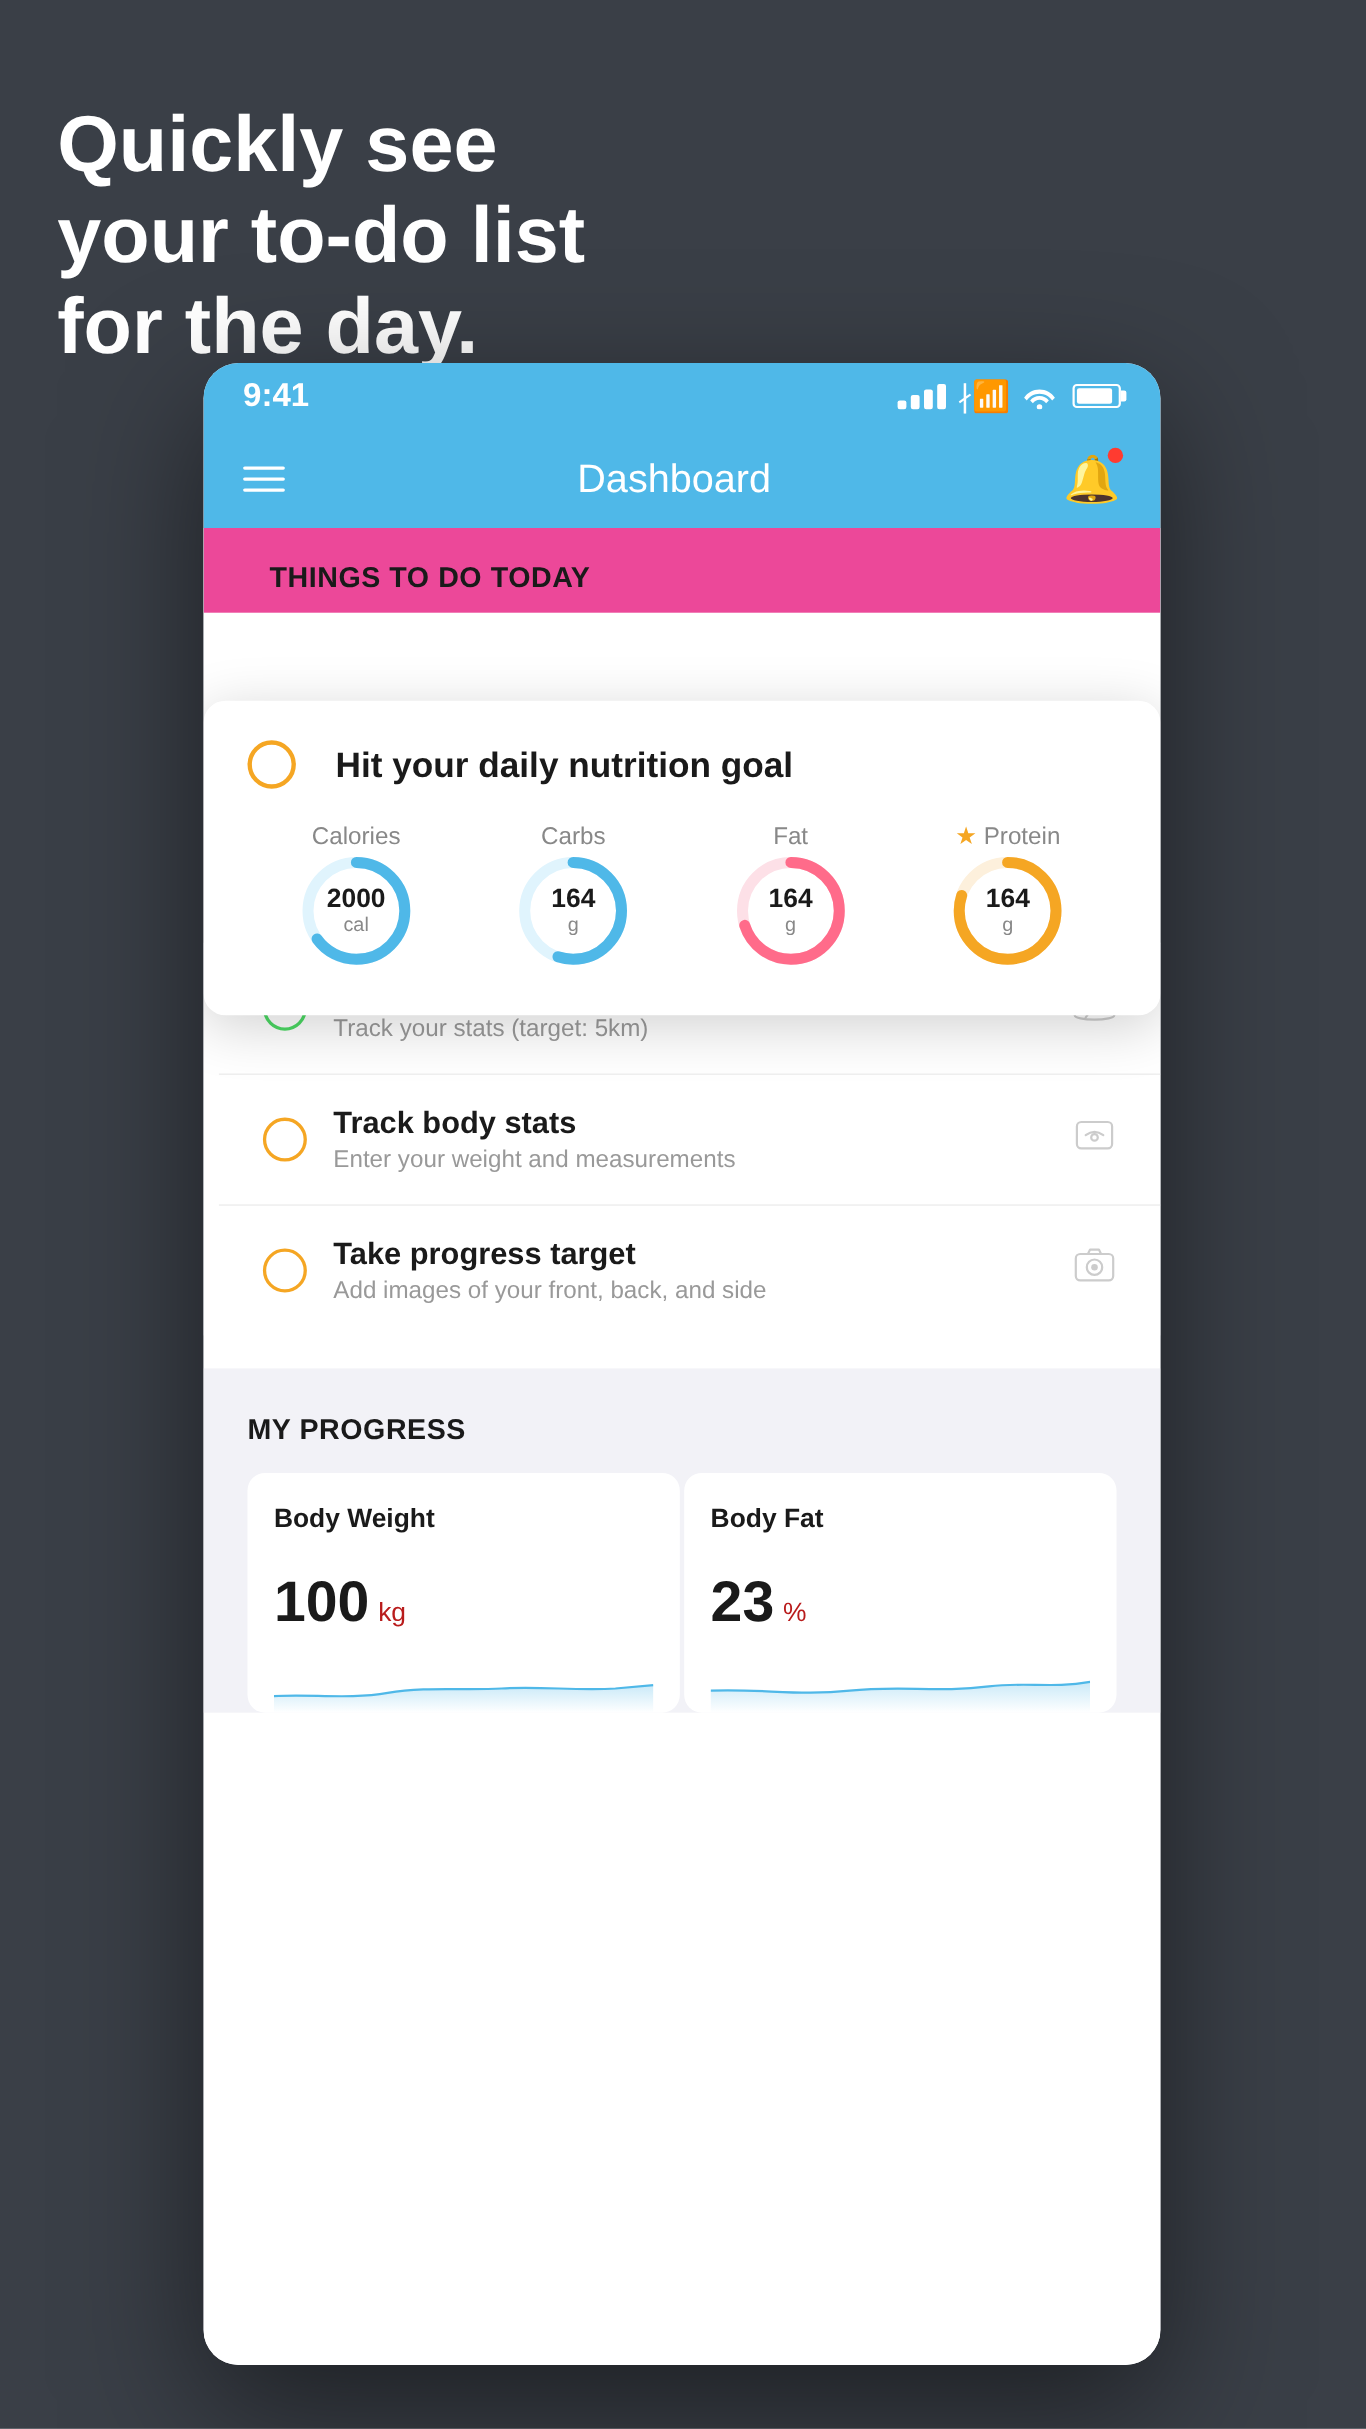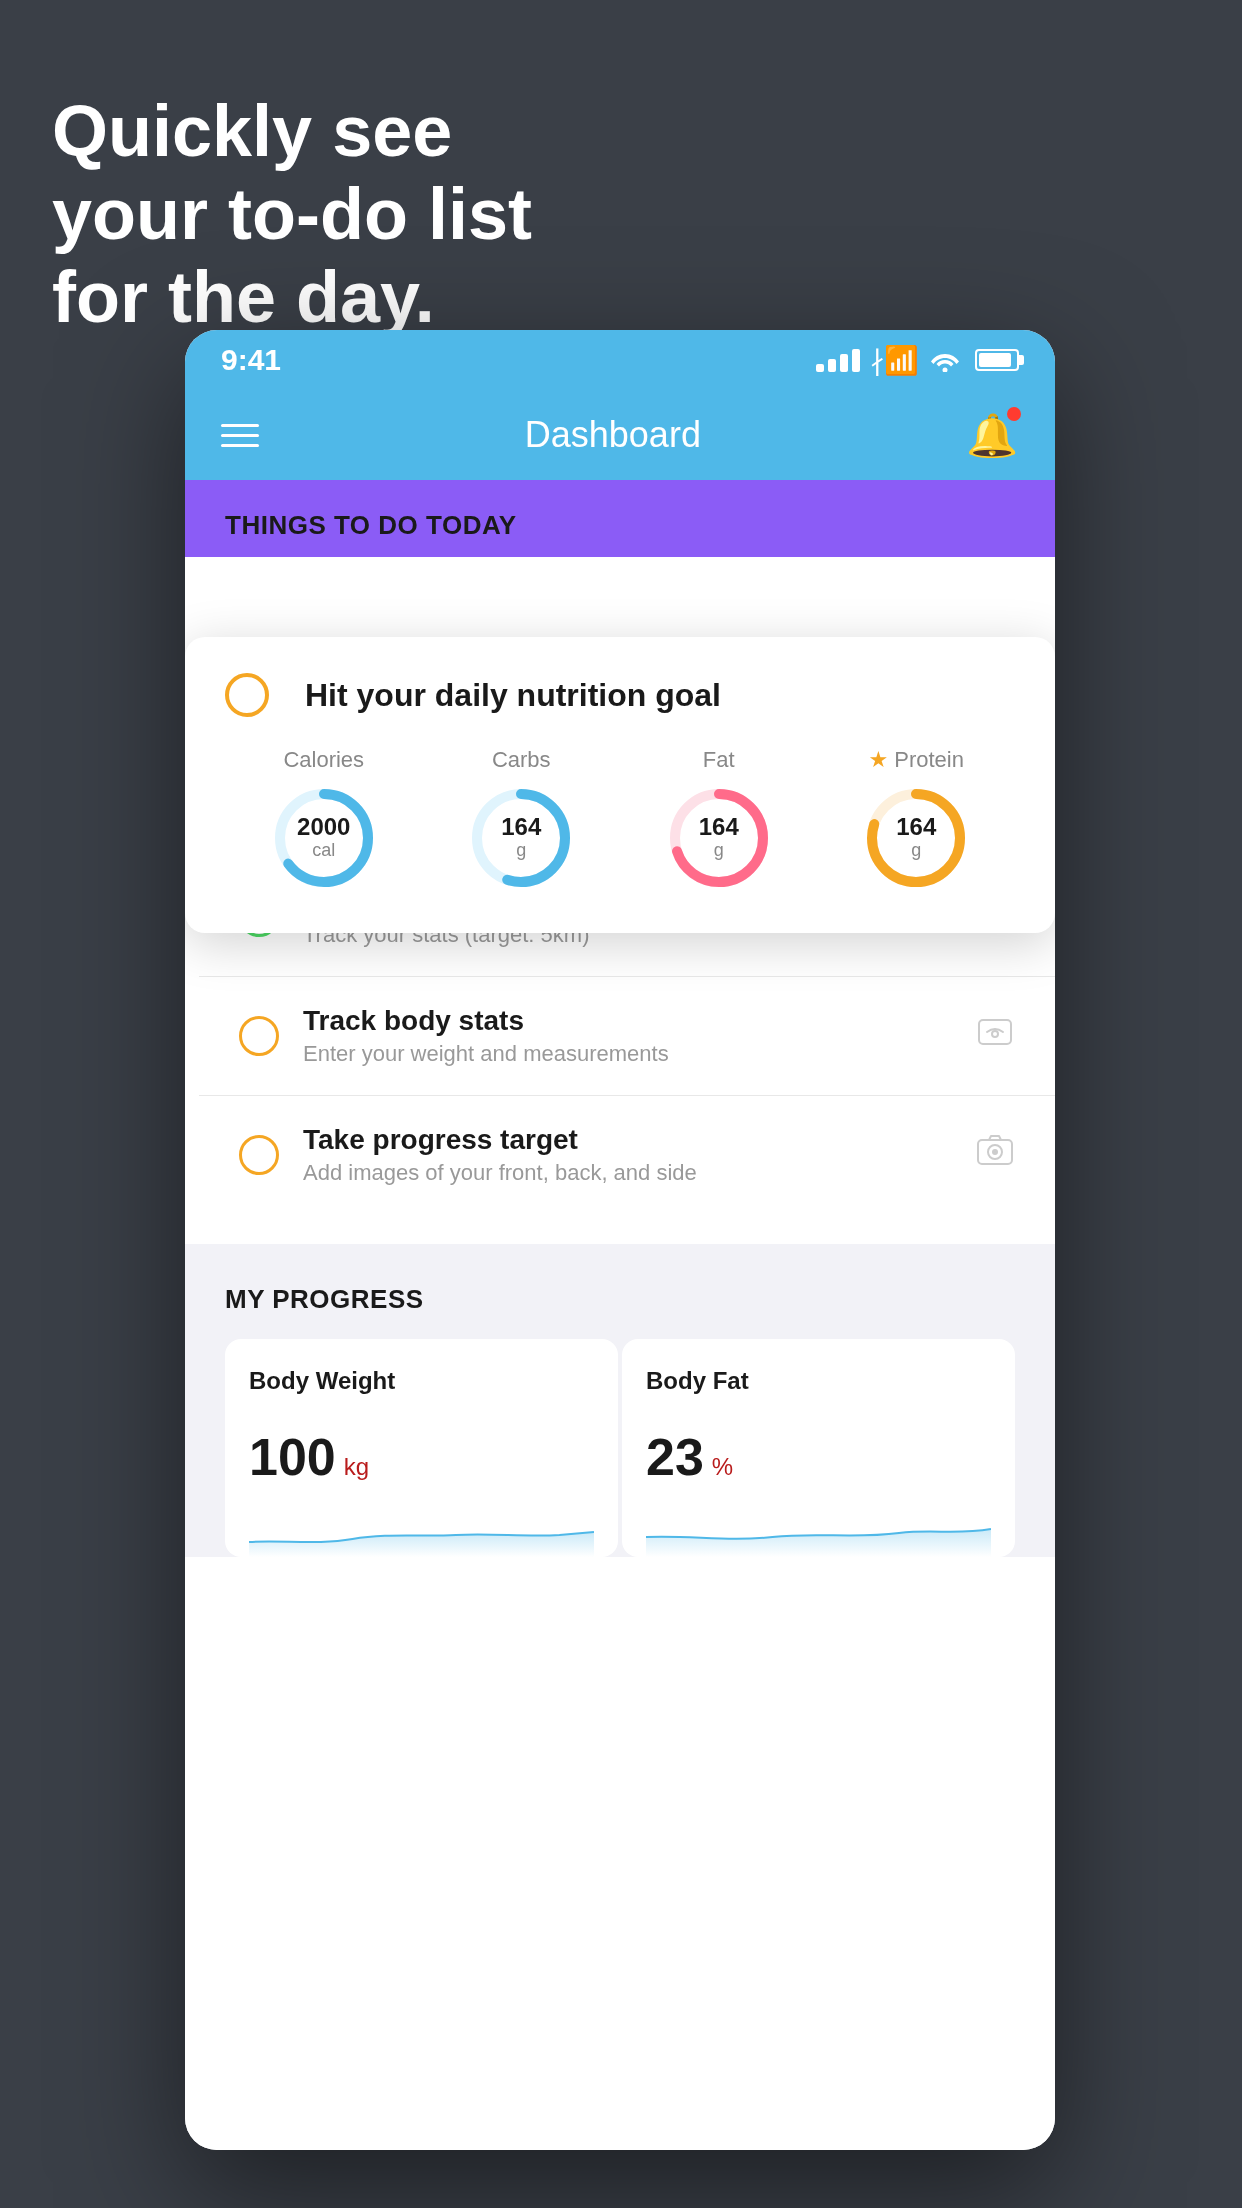--- a/index.html
+++ b/index.html
@@ -139,22 +139,22 @@
       top: -4px;
       right: -2px;
       width: 14px;
       height: 14px;
       background: #ff3b30;
       border-radius: 50%;
     }
 
     
     .section-header {
-      padding: 30px 40px 16px;
-      background: #8b5cf6;
+      padding: 30px 60px 16px;
+      background: #ec4899;
     }
     .section-title {
       font-size: 26px;
       font-weight: 700;
       color: #1a1a1a;
       letter-spacing: 0.5px;
       text-transform: uppercase;
     }
 
     
@@ -189,21 +189,20 @@
     }
     .nutrition-stats {
       display: flex;
       justify-content: space-around;
       align-items: center;
     }
     .stat-item {
       display: flex;
       flex-direction: column;
       align-items: center;
-      gap: 10px;
     }
     .stat-label {
       font-size: 22px;
       color: #888;
       display: flex;
       align-items: center;
       gap: 6px;
     }
     .star-icon {
       color: #f5a623;

